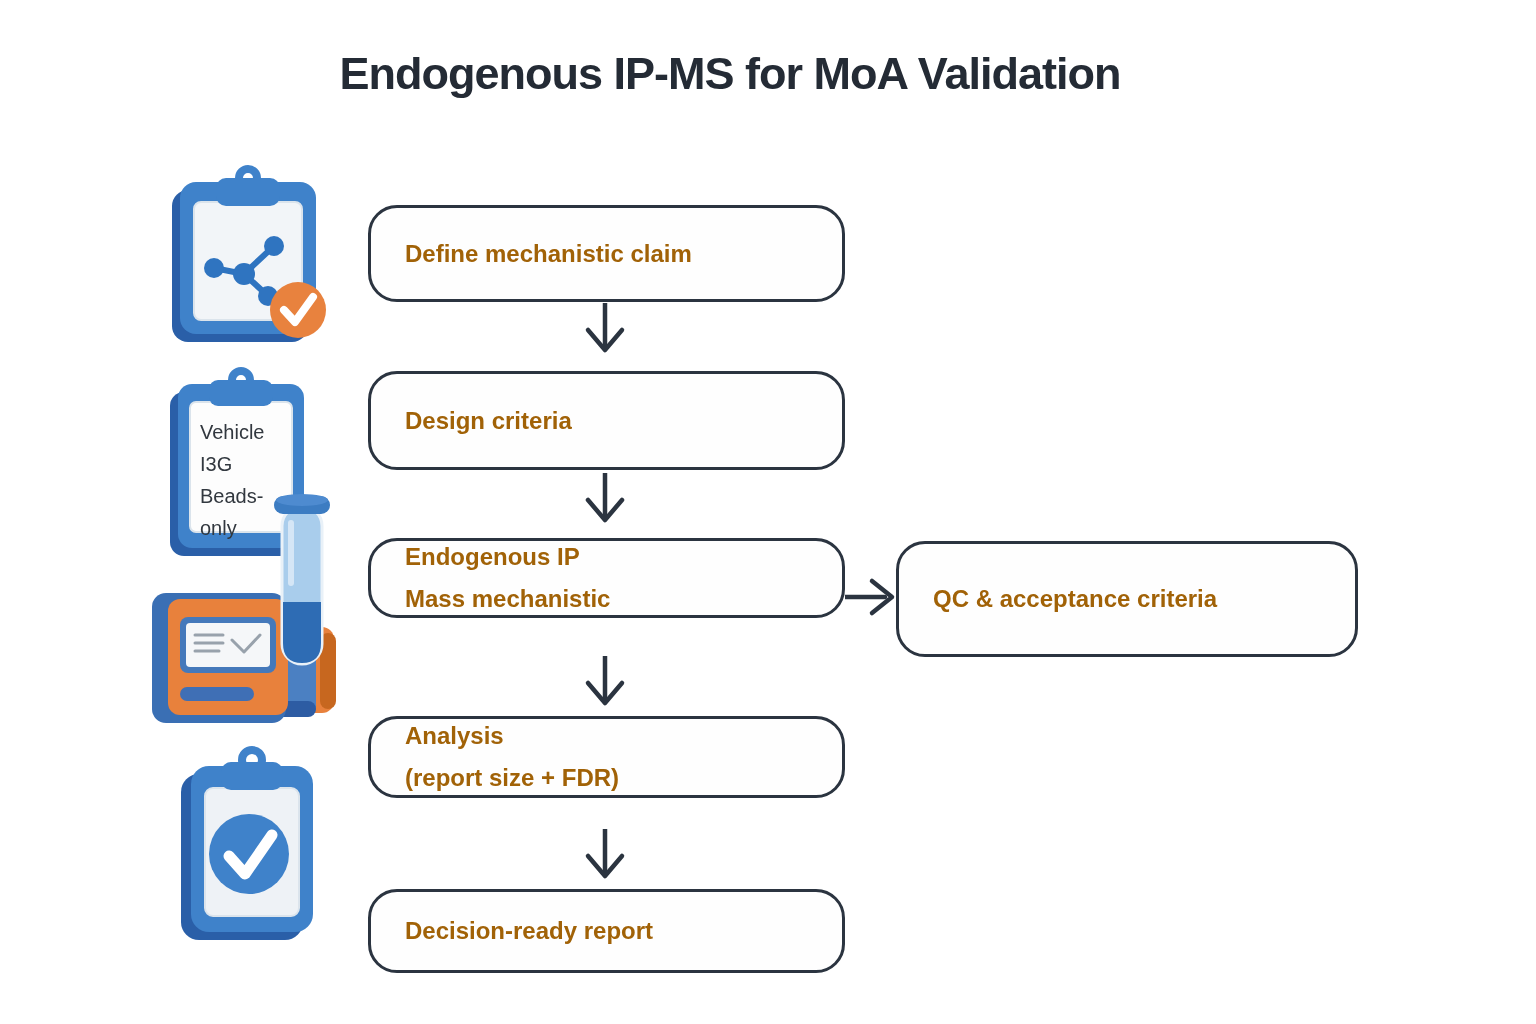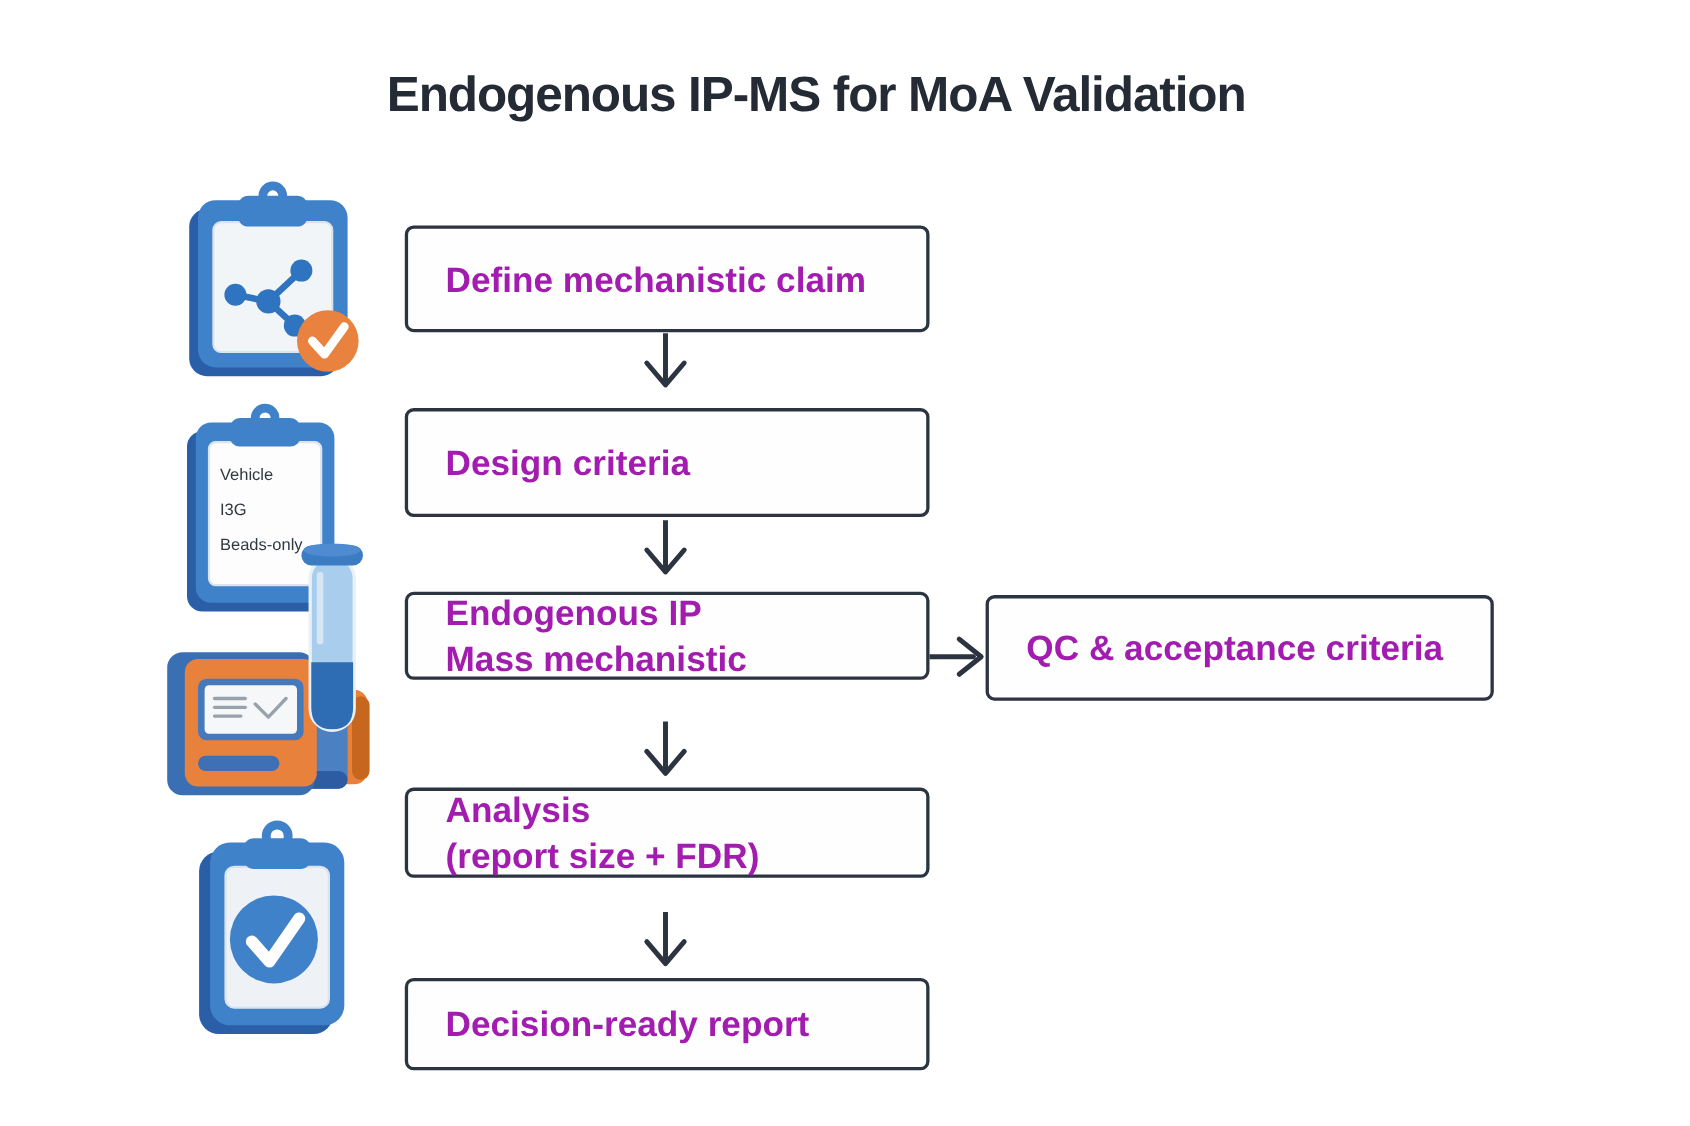--- a/index.html
+++ b/index.html
@@ -1,37 +1,37 @@
 <!DOCTYPE html>
 <html><head>
 <meta charset="utf-8">
 <style>
   html,body{margin:0;padding:0;background:#ffffff;}
   .canvas{
     position:relative;width:1536px;height:1024px;background:#ffffff;
     font-family:"Liberation Sans",sans-serif;color:#262d38;overflow:hidden;
   }
   .title{
-    position:absolute;top:48px;left:0;width:1460px;margin:12px;
+    position:absolute;top:48px;left:0;width:1460px;margin:0;
     text-align:center;font-size:45px;font-weight:700;letter-spacing:-1px;color:#242b35;
   }
   .flow-box{
     position:absolute;left:368px;width:477px;box-sizing:border-box;
-    border:3.5px solid #2b3440;border-radius:8px;background:#fefefe;
+    border:3.5px solid #2b3440;border-radius:29px;background:#fefefe;
     display:flex;flex-direction:column;justify-content:center;
-    padding-left:34px;font-size:32px;font-weight:600;line-height:42px;color:#a21caf;
+    padding-left:34px;font-size:24px;font-weight:600;line-height:42px;color:#a16207;
   }
   .qc-box{left:896px;width:462px;}
   .arrow{position:absolute;}
   .arrow svg{display:block;}
   .icon{position:absolute;}
   .icon svg{display:block;}
   .clip-text{
     position:absolute;left:34px;top:50px;width:88px;
-    font-size:15px;line-height:32px;color:#32383f;font-weight:400;
+    font-size:20px;line-height:32px;color:#32383f;font-weight:400;
   }
   .clip-text span{display:block;}
 </style>
 </head>
 <body>
 
 <div class="canvas">
 
   <h1 class="title">Endogenous IP-MS for MoA Validation</h1>
 
@@ -127,21 +127,21 @@
   <div class="flow-box" style="top:371px;height:99px">
     <span>Design criteria</span>
     <span></span>
   </div>
 
   <div class="flow-box" style="top:538px;height:80px">
     <span>Endogenous IP</span>
     <span>Mass mechanistic</span>
   </div>
 
-  <div class="flow-box qc-box" style="top:541px;height:96px">
+  <div class="flow-box qc-box" style="top:541px;height:116px">
     <span>QC &amp; acceptance criteria</span>
   </div>
 
   <div class="flow-box" style="top:716px;height:82px">
     <span>Analysis</span>
     <span>(report size + FDR)</span>
   </div>
 
   <div class="flow-box" style="top:889px;height:84px">
     <span>Decision-ready report</span>

